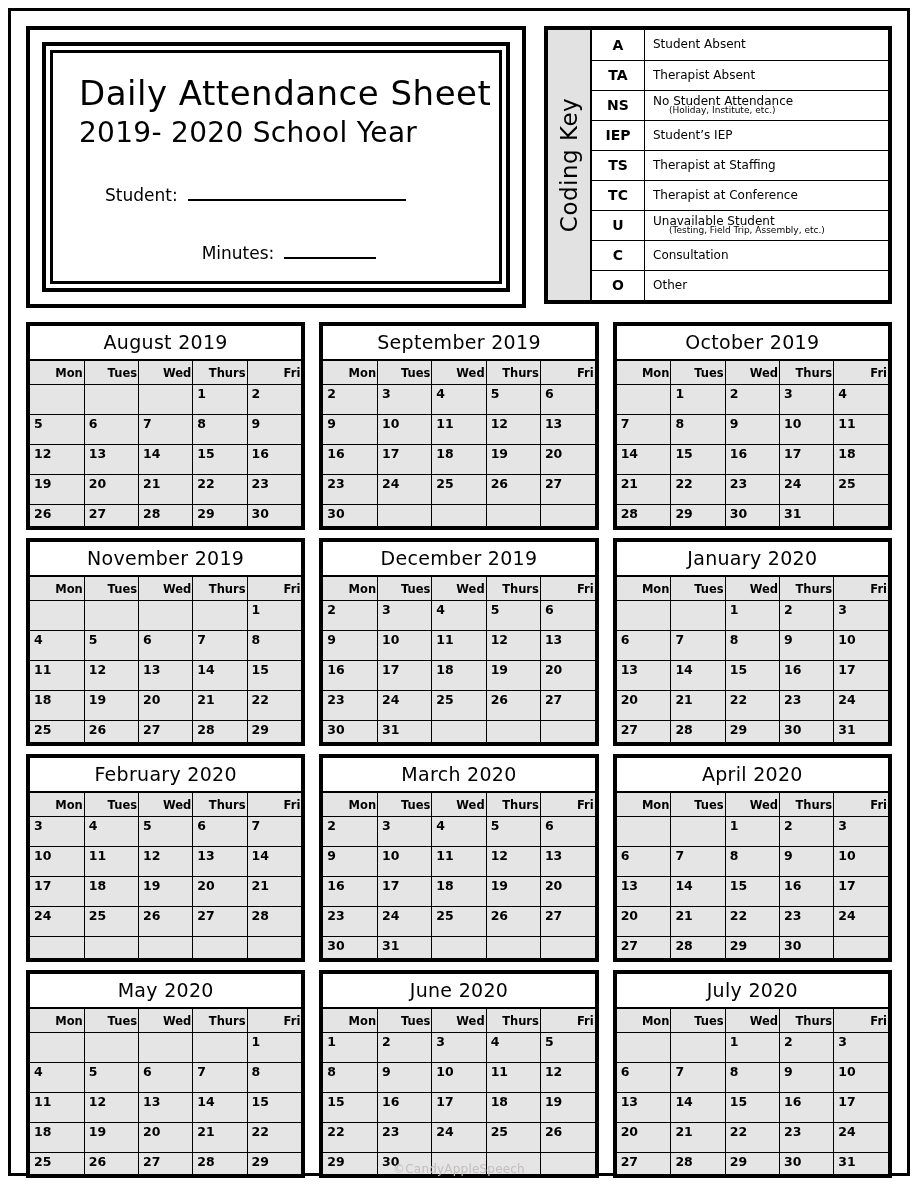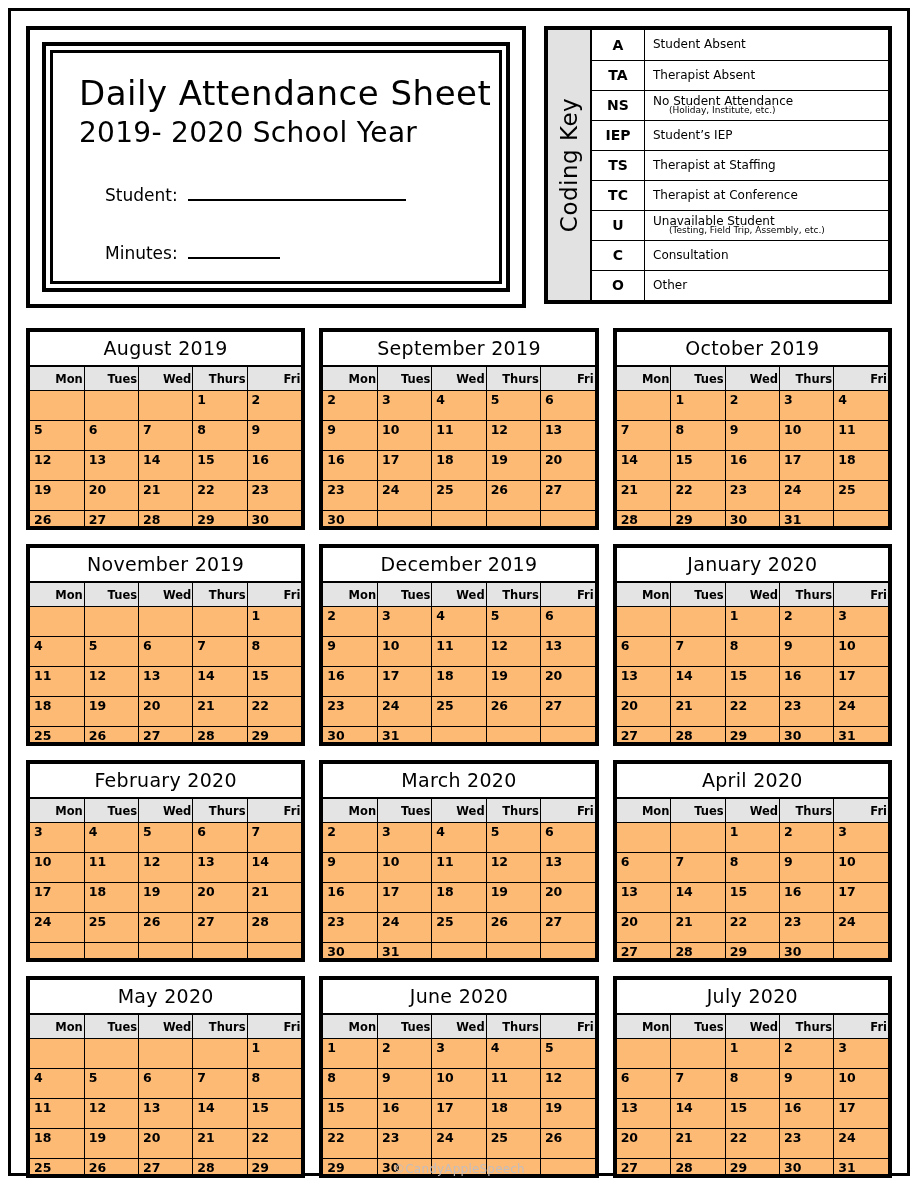--- a/index.html
+++ b/index.html
@@ -92,21 +92,21 @@
   }
   .field-row {
     font-size: 17px;
     color: #000;
     margin-left: 26px;
     display: flex;
     align-items: baseline;
     white-space: nowrap;
   }
   .field-row.student { margin-top: 30px; }
-  .field-row.minutes { margin-top: 32px; }
+  .field-row.minutes { margin-top: 32px; justify-content: center; }
   .field-label { }
   .field-line {
     display: inline-block;
     border-bottom: 2px solid #000;
     margin-left: 10px;
     height: 20px;
   }
   .field-line.long  { width: 218px; }
   .field-line.short { width: 92px; }
 
@@ -174,25 +174,24 @@
     margin-top: 10px;
     display: grid;
     grid-template-columns: repeat(3, 1fr);
     grid-auto-rows: 208px;
     column-gap: 14px;
     row-gap: 8px;
   }
   .cal {
     box-sizing: border-box;
     border: 4px solid #000;
-    background: #fdba74;
+    background: #e5e5e5;
     display: flex;
     flex-direction: column;
     overflow: hidden;
-    margin-top: 6px;
   }
   .cal-title {
     height: 33px;
     line-height: 33px;
     text-align: center;
     font-size: 19px;
     color: #000;
     border-bottom: 2px solid #000;
     background: #fff;
     letter-spacing: 0.3px;

